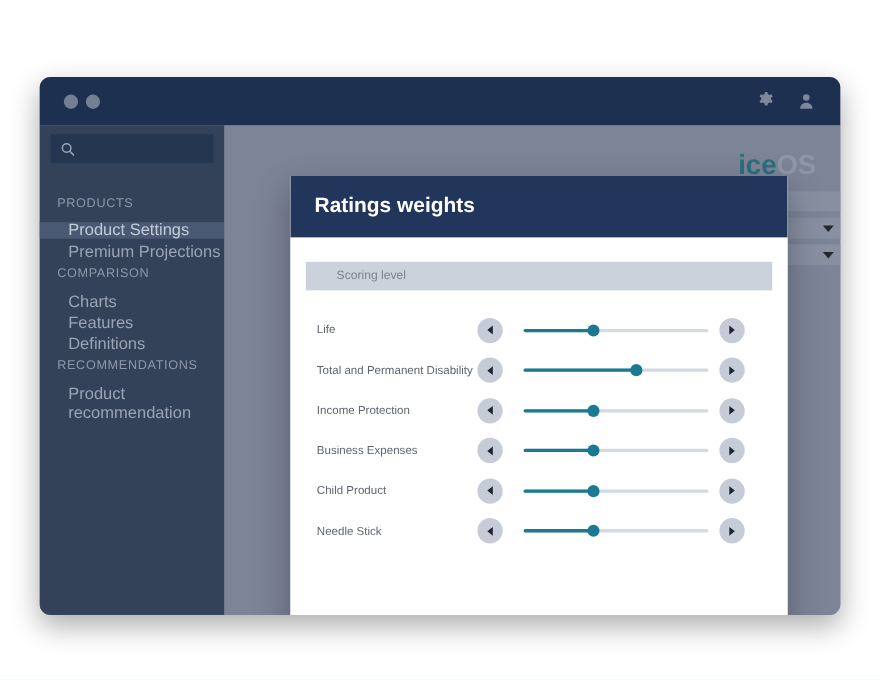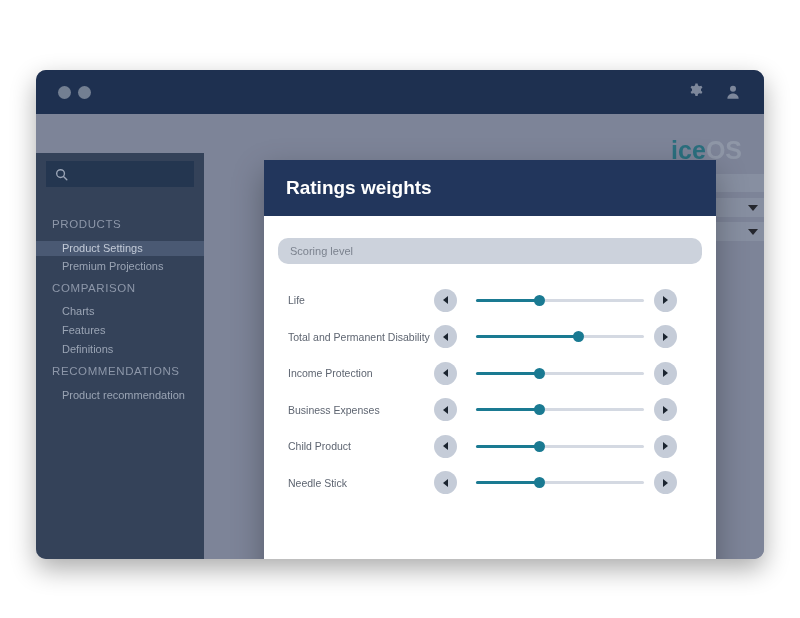--- a/index.html
+++ b/index.html
@@ -57,21 +57,20 @@
   }
   #titlebar-icons svg { display: block; }
 
   
   #sidebar {
     position: absolute;
     left: 0; top: 44px;
     width: 168px;
     bottom: 0;
     background: #344259;
-    margin-top: 39px;
   }
   #search-box {
     position: absolute;
     left: 10px; top: 8px;
     width: 148px;
     height: 26px;
     background: #243consider;
     background: #243650;
     display: flex;
     align-items: center;
@@ -84,21 +83,21 @@
     position: absolute;
     left: 16px;
     color: #8d97a9;
     font-size: 11.5px;
     letter-spacing: 0.6px;
   }
   .nav-item {
     position: absolute;
     left: 26px;
     color: #9aa4b4;
-    font-size: 11px;
+    font-size: 15px;
   }
   .nav-item.active {
     left: 0;
     width: 168px;
     padding-left: 26px;
     box-sizing: border-box;
     background: #4a5973;
     color: #c3cbd8;
     height: 15px;
     line-height: 15px;
@@ -211,23 +210,22 @@
     gap: 8px;
   }
   #level-label {
     flex: 1;
     height: 26px;
     background: #ccd2dc;
     color: #7b828e;
     font-size: 11px;
     display: flex;
     align-items: center;
-    padding-left: 12px;
-    box-sizing: border-box;
-    border-radius: 10px;
+    padding-left: 28px;
+    box-sizing: border-box;
   }
   #level-select {
     flex: 1;
     height: 26px;
     background: #ccd2dc;
     color: #4d535d;
     font-size: 11px;
     display: flex;
     align-items: center;
     padding: 0 10px 0 12px;

